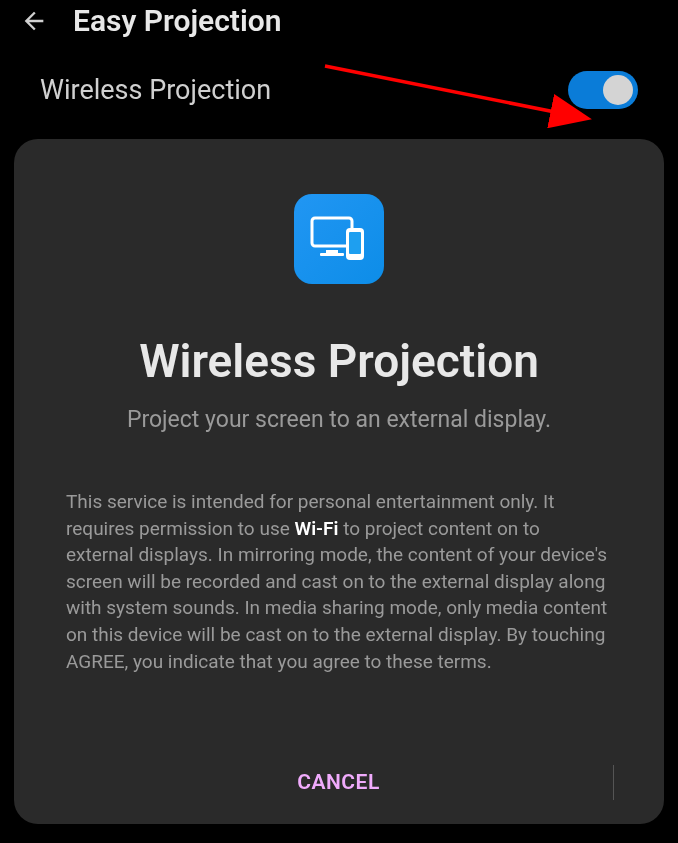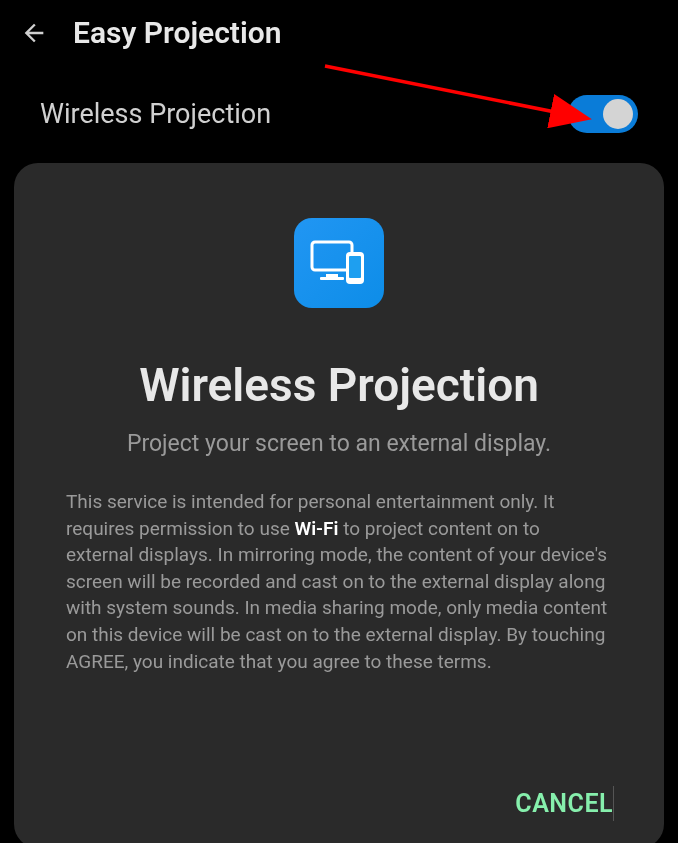--- a/index.html
+++ b/index.html
@@ -8,21 +8,21 @@
       height: 843px;
       background: #000;
       font-family: -apple-system, BlinkMacSystemFont, "Segoe UI", Roboto, Arial, sans-serif;
       color: #fff;
       overflow: hidden;
       position: relative;
     }
     .header {
       display: flex;
       align-items: center;
-      padding: 15px 20px;
+      padding: 3px 20px;
       gap: 25px;
     }
     .back-arrow {
       width: 28px;
       height: 28px;
       display: flex;
       align-items: center;
       justify-content: center;
       cursor: pointer;
     }
@@ -94,21 +94,21 @@
     .card-title {
       font-size: 46px;
       font-weight: 600;
       color: #e8e8e8;
       margin-bottom: 18px;
     }
     .card-subtitle {
       font-size: 23px;
       color: #9a9a9a;
       text-align: right;
-      margin-bottom: 32px;
+      margin-bottom: 56px;
     }
     .terms-text {
       font-size: 19px;
       color: #9a9a9a;
       line-height: 1.4;
       text-align: left;
       align-self: stretch;
       padding: 0 2px;
     }
     .terms-text b {
@@ -117,24 +117,24 @@
       margin-top: 44px;
     }
     .button-row {
       display: flex;
       width: 100%;
       margin-top: auto;
       padding-bottom: 10px;
     }
     .dialog-btn {
       flex: 1;
-      text-align: right;
-      font-size: 25px;
+      text-align: center;
+      font-size: 21px;
       font-weight: 600;
-      color: #86efac;
+      color: #f0abfc;
       padding: 20px 0;
       cursor: pointer;
       letter-spacing: 0.5px;
     }
     .btn-divider {
       width: 1px;
       height: 35px;
       background: #555;
       align-self: center;
     }

